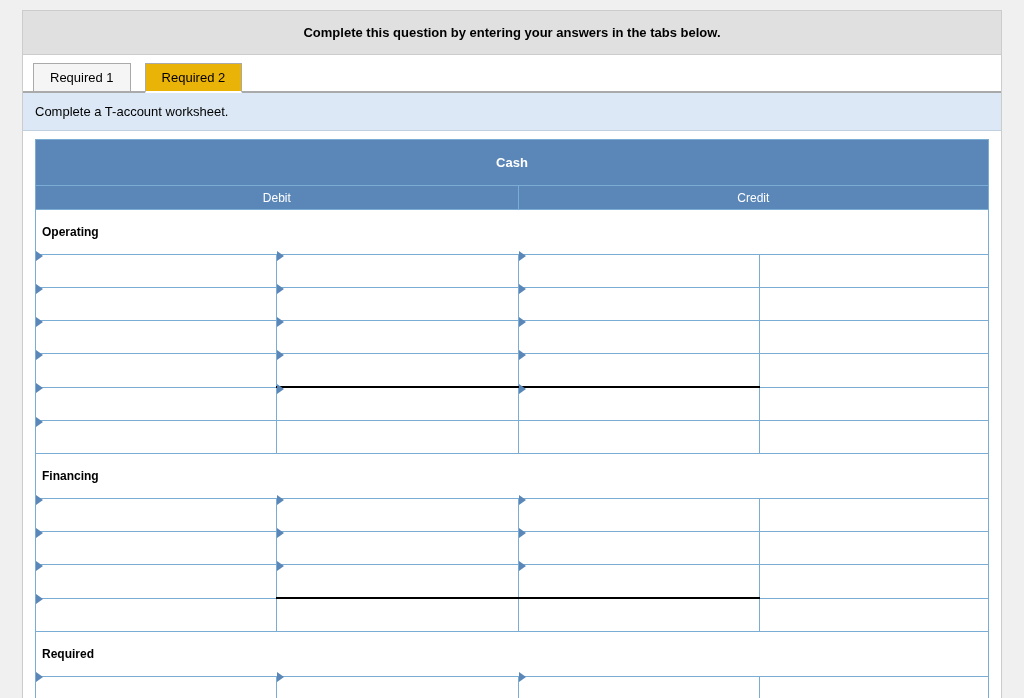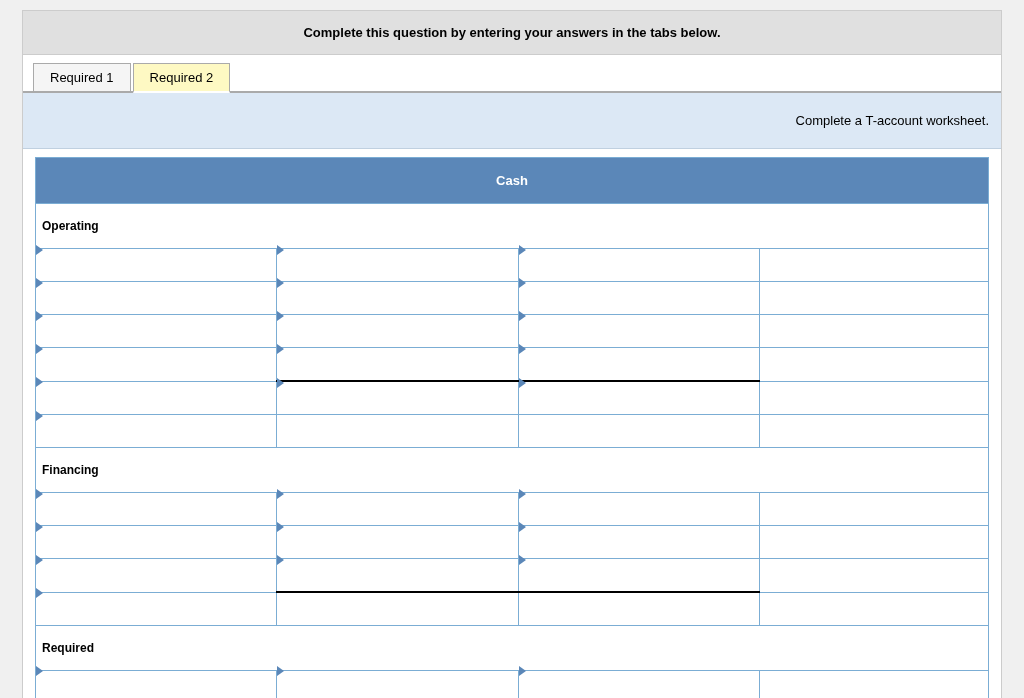--- a/index.html
+++ b/index.html
@@ -24,43 +24,42 @@
       font-weight: bold;
       font-size: 13px;
       border-bottom: 1px solid #ccc;
       text-align: center;
     }
     .tabs-row {
       display: flex;
       padding: 8px 10px 0 10px;
       background: #fff;
       border-bottom: 2px solid #aaa;
-      gap: 0;
+      gap: 12px;
     }
     .tab {
       padding: 6px 16px;
       border: 1px solid #aaa;
       background: #f5f5f5;
       cursor: pointer;
       font-size: 13px;
       margin-right: 2px;
       border-bottom: none;
     }
     .tab.active {
-      background: #fef9c3;
+      background: #eab308;
       border-bottom: 2px solid #fff;
       margin-bottom: -2px;
       font-weight: normal;
     }
     .subinstruction {
       background: #dce8f5;
-      padding: 20px 12px;
+      padding: 11px 12px;
       font-size: 13px;
       border-bottom: 1px solid #c0d0e0;
-      text-align: right;
     }
     .table-container {
       padding: 8px 12px 16px 12px;
     }
     .t-account-table {
       width: 100%;
       border-collapse: collapse;
       font-size: 12px;
     }
     .t-account-table .header-cash {
@@ -136,20 +135,28 @@
   </div>
 
   <div class="table-container">
     <table class="t-account-table">
       <thead>
         <tr>
           <td colspan="4" class="header-cash">
             <span>Cash</span>
           </td>
         </tr>
+        <tr>
+          <td colspan="2" class="header-debit-credit">
+            <span>Debit</span>
+          </td>
+          <td colspan="2" class="header-debit-credit">
+            <span>Credit</span>
+          </td>
+        </tr>
       </thead>
       <tbody>
 
         <tr>
           <td colspan="4" class="section-label">Operating</td>
         </tr>
 
         <tr>
           <td class="input-cell"><span class="tri"></span><input type="text" style=""></td>
           <td class="input-cell"><span class="tri"></span><input type="text" style=""></td>

